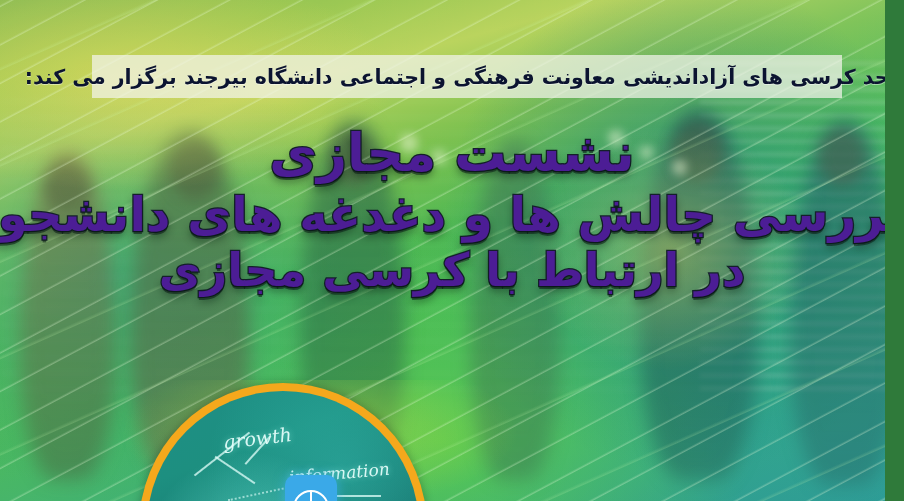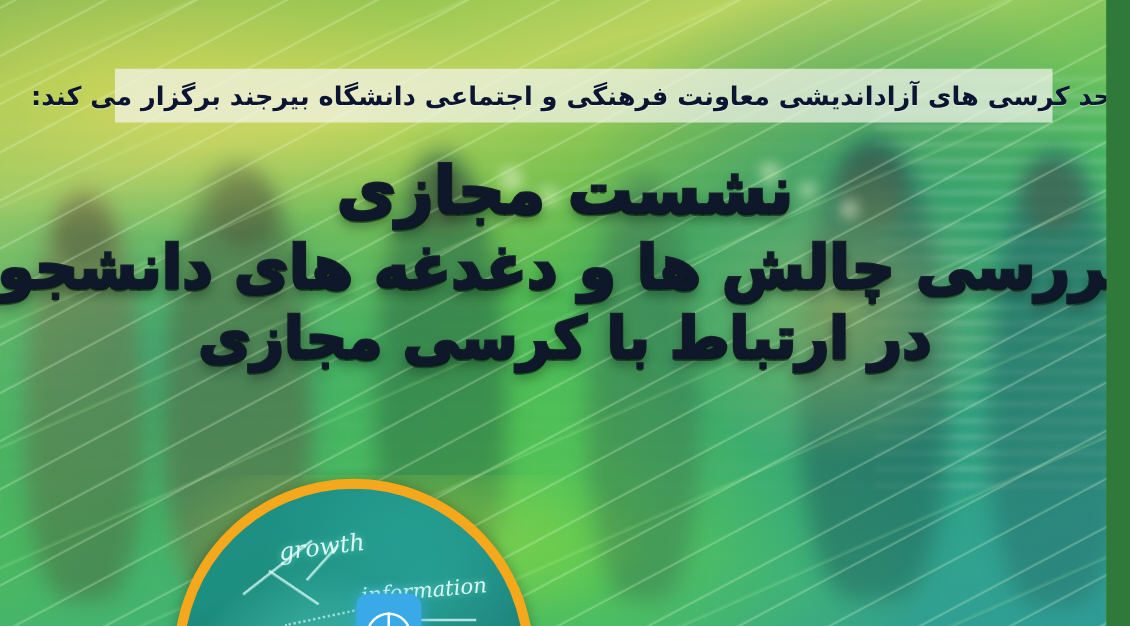--- a/index.html
+++ b/index.html
@@ -94,21 +94,21 @@
     letter-spacing:-0.4px;
     text-shadow:0 1px 0 rgba(255,255,255,.45);
   }
 
   
   .headlines{
     position:absolute;left:0;top:126px;width:904px;
     direction:rtl;text-align:center;
   }
   .hl{
-    color:#0f172a;font-weight:bold;white-space:nowrap;line-height:1.06;
+    color:#4c1d95;font-weight:bold;white-space:nowrap;line-height:1.06;
     -webkit-text-stroke:2.5px #15222c;
     paint-order:stroke fill;
     text-shadow:
       0 3px 0 rgba(10,25,20,.55),
       0 5px 9px rgba(0,20,10,.45);
   }
   .hl1{font-size:52px;margin:0 0 8px 0;}
   .hl2{font-size:48px;margin:0 0 6px 0;}
   .hl3{font-size:46px;margin:0;}
 

